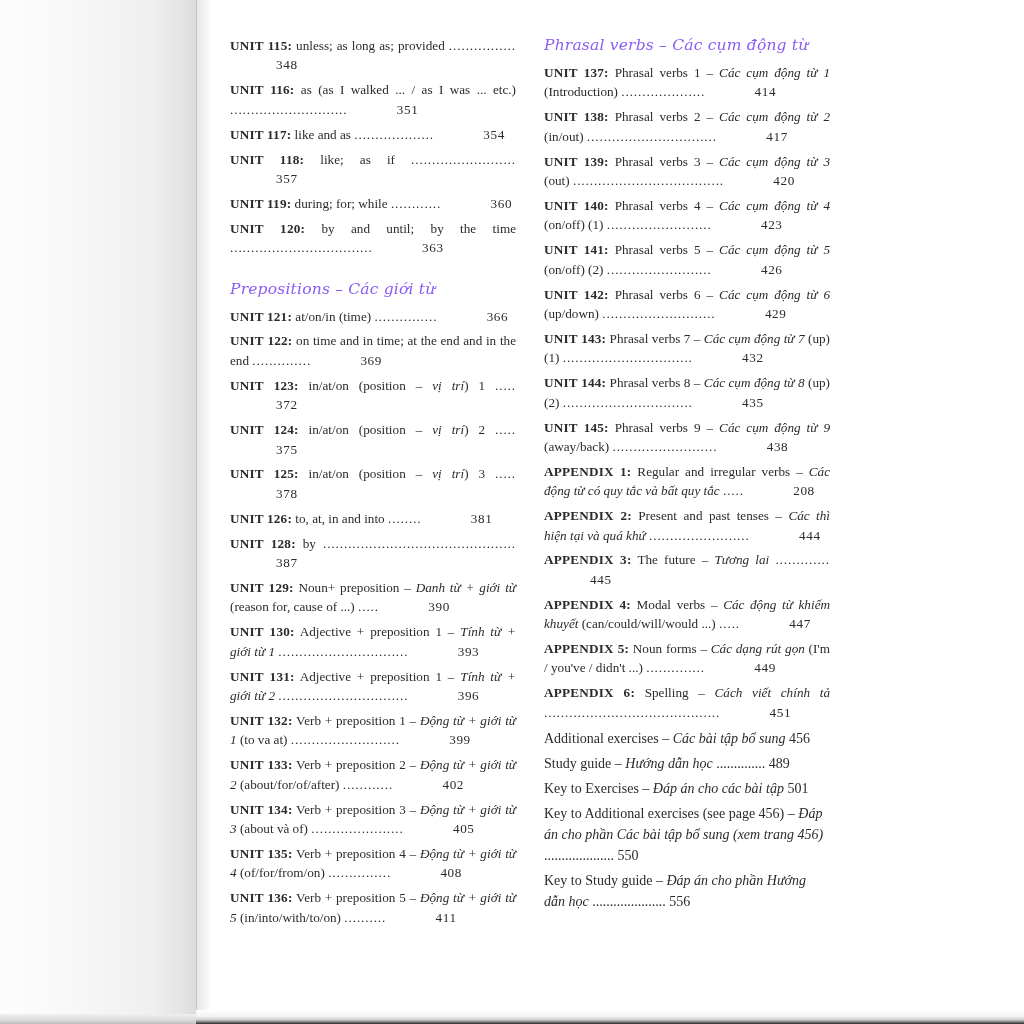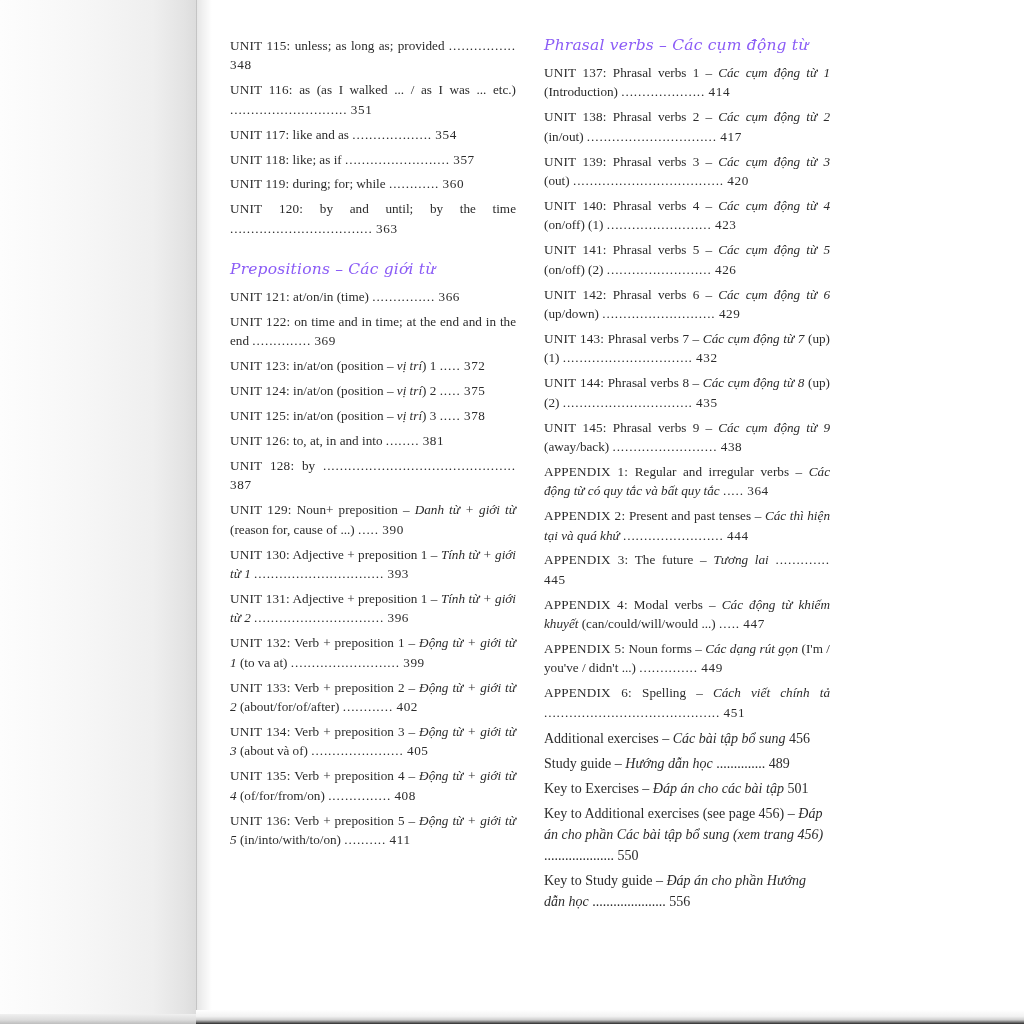--- a/index.html
+++ b/index.html
@@ -80,32 +80,33 @@
   .col.left .section-title { margin-top: 22px; }
   .col .section-title:first-child { margin-top: 0; }
 
   .entry {
     font-size: 13.2px;
     line-height: 1.47;
     margin-bottom: 5.5px;
     text-align: justify;
   }
   .entry .lbl {
-    font-weight: normal;
+    font-weight: bold;
     font-family: "Liberation Serif", serif;
     letter-spacing: 0.2px;
   }
   .entry .it {
     font-style: italic;
   }
   .entry .dots {
     letter-spacing: 0.9px;
   }
   .entry .pg {
     letter-spacing: 0.6px;
+    margin-left: 46px;
   }
 
   .tail {
     font-size: 14px;
     line-height: 1.5;
     margin-bottom: 4px;
   }
   .tail .it { font-style: italic; }
 </style>
 </head>
@@ -144,21 +145,21 @@
         <div class="section-title">Phrasal verbs – Các cụm động từ</div>
         <div class="entry"><span class="lbl">UNIT 137:</span><span> Phrasal verbs 1 – </span><span class="it">Các cụm động từ 1</span><span> (Introduction) </span><span class="dots">....................</span> <span class="pg">414</span></div>
         <div class="entry"><span class="lbl">UNIT 138:</span><span> Phrasal verbs 2 – </span><span class="it">Các cụm động từ 2</span><span> (in/out) </span><span class="dots">...............................</span> <span class="pg">417</span></div>
         <div class="entry"><span class="lbl">UNIT 139:</span><span> Phrasal verbs 3 – </span><span class="it">Các cụm động từ 3</span><span> (out) </span><span class="dots">....................................</span> <span class="pg">420</span></div>
         <div class="entry"><span class="lbl">UNIT 140:</span><span> Phrasal verbs 4 – </span><span class="it">Các cụm động từ 4</span><span> (on/off) (1) </span><span class="dots">.........................</span> <span class="pg">423</span></div>
         <div class="entry"><span class="lbl">UNIT 141:</span><span> Phrasal verbs 5 – </span><span class="it">Các cụm động từ 5</span><span> (on/off) (2) </span><span class="dots">.........................</span> <span class="pg">426</span></div>
         <div class="entry"><span class="lbl">UNIT 142:</span><span> Phrasal verbs 6 – </span><span class="it">Các cụm động từ 6</span><span> (up/down) </span><span class="dots">...........................</span> <span class="pg">429</span></div>
         <div class="entry"><span class="lbl">UNIT 143:</span><span> Phrasal verbs 7 – </span><span class="it">Các cụm động từ 7</span><span> (up) (1) </span><span class="dots">...............................</span> <span class="pg">432</span></div>
         <div class="entry"><span class="lbl">UNIT 144:</span><span> Phrasal verbs 8 – </span><span class="it">Các cụm động từ 8</span><span> (up) (2) </span><span class="dots">...............................</span> <span class="pg">435</span></div>
         <div class="entry"><span class="lbl">UNIT 145:</span><span> Phrasal verbs 9 – </span><span class="it">Các cụm động từ 9</span><span> (away/back) </span><span class="dots">.........................</span> <span class="pg">438</span></div>
-        <div class="entry"><span class="lbl">APPENDIX 1:</span><span> Regular and irregular verbs – </span><span class="it">Các động từ có quy tắc và bất quy tắc</span><span> </span><span class="dots">.....</span> <span class="pg">364</span></div>
+        <div class="entry"><span class="lbl">APPENDIX 1:</span><span> Regular and irregular verbs – </span><span class="it">Các động từ có quy tắc và bất quy tắc</span><span> </span><span class="dots">.....</span> <span class="pg">208</span></div>
         <div class="entry"><span class="lbl">APPENDIX 2:</span><span> Present and past tenses – </span><span class="it">Các thì hiện tại và quá khứ</span><span> </span><span class="dots">........................</span> <span class="pg">444</span></div>
         <div class="entry"><span class="lbl">APPENDIX 3:</span><span> The future – </span><span class="it">Tương lai</span><span> </span><span class="dots">.............</span> <span class="pg">445</span></div>
         <div class="entry"><span class="lbl">APPENDIX 4:</span><span> Modal verbs – </span><span class="it">Các động từ khiếm khuyết</span><span> (can/could/will/would ...) </span><span class="dots">.....</span> <span class="pg">447</span></div>
         <div class="entry"><span class="lbl">APPENDIX 5:</span><span> Noun forms – </span><span class="it">Các dạng rút gọn</span><span> (I'm / you've / didn't ...) </span><span class="dots">..............</span> <span class="pg">449</span></div>
         <div class="entry"><span class="lbl">APPENDIX 6:</span><span> Spelling – </span><span class="it">Cách viết chính tả</span><span> </span><span class="dots">..........................................</span> <span class="pg">451</span></div>
         <div class="tail"><span>Additional exercises – </span><span class="it">Các bài tập bổ sung</span><span> </span> <span class="pg">456</span></div>
         <div class="tail"><span>Study guide – </span><span class="it">Hướng dẫn học</span><span> </span><span class="dots">..............</span> <span class="pg">489</span></div>
         <div class="tail"><span>Key to Exercises – </span><span class="it">Đáp án cho các bài tập</span><span> </span> <span class="pg">501</span></div>
         <div class="tail"><span>Key to Additional exercises (see page 456) – </span><span class="it">Đáp án cho phần Các bài tập bổ sung (xem trang 456)</span><span> </span><span class="dots">....................</span> <span class="pg">550</span></div>
         <div class="tail"><span>Key to Study guide – </span><span class="it">Đáp án cho phần Hướng dẫn học</span><span> </span><span class="dots">.....................</span> <span class="pg">556</span></div>

